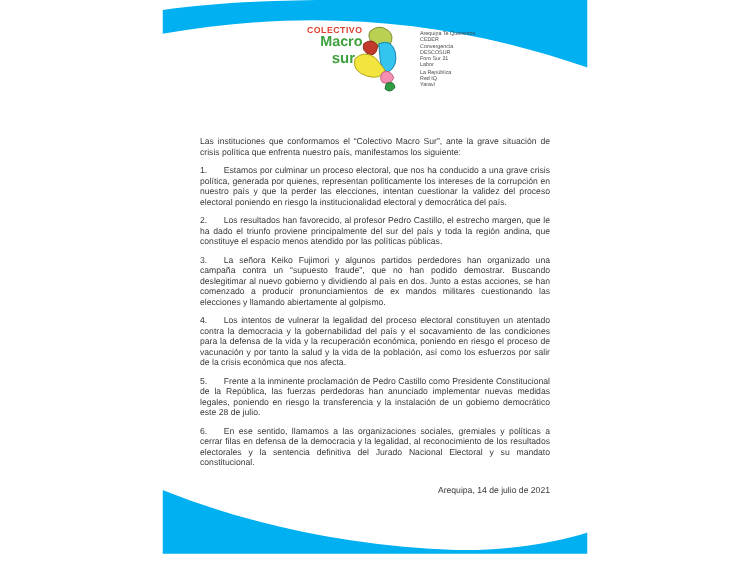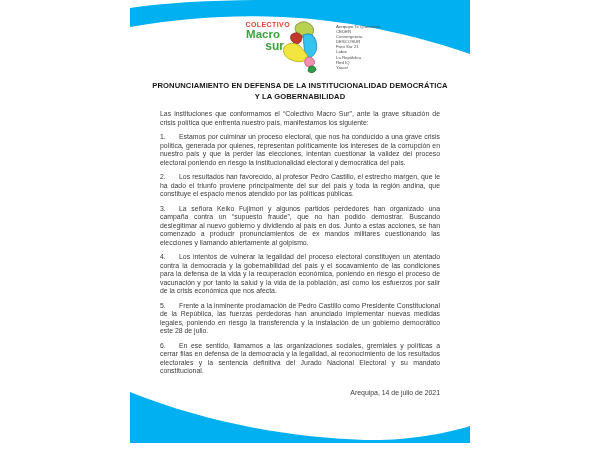--- a/index.html
+++ b/index.html
@@ -10,21 +10,21 @@
   .page{
     position:absolute;left:130px;top:0;width:340px;height:450px;background:#ffffff;
   }
   .swoosh{position:absolute;left:0;width:340px;height:58px;display:block;}
   .swoosh-top{top:0;}
   .swoosh-bottom{top:392px;}
 
   
   .logo-text{position:absolute;left:106px;top:21px;width:54px;text-align:right;line-height:1;}
   .logo-colectivo{font-size:7px;font-weight:bold;letter-spacing:.4px;color:#e04230;}
-  .logo-macro{font-size:11.5px;font-weight:bold;color:#3ea13e;margin-top:1px;text-align:center;}
+  .logo-macro{font-size:11.5px;font-weight:bold;color:#3ea13e;margin-top:1px;}
   .logo-sur{font-size:12px;font-weight:bold;color:#3ea13e;padding-right:6px;margin-top:-1px;}
   .logo-map{position:absolute;left:148px;top:19px;width:52px;height:56px;}
   .members{position:absolute;left:206px;top:24px;font-size:4.3px;line-height:5.1px;color:#4a4a4a;}
   .members div{white-space:nowrap;}
 
   
   .title{position:absolute;top:81px;left:10px;right:10px;text-align:center;
          font-size:7.6px;font-weight:bold;color:#161616;line-height:10.5px;letter-spacing:.1px;}
   .bodytext{position:absolute;top:110px;left:30px;right:30px;color:#3a3a3a;
             font-size:6.9px;line-height:8.5px;text-align:justify;}
@@ -61,24 +61,20 @@
     <div>CEDER</div>
     <div>Convergencia</div>
     <div>DESCOSUR</div>
     <div>Foro Sur 21</div>
     <div>Labor</div>
     <div>La República</div>
     <div>Red IQ</div>
     <div>Yaraví</div>
   </div>
 
-  <div class="title">
-    <div>PRONUNCIAMIENTO EN DEFENSA DE LA INSTITUCIONALIDAD DEMOCRÁTICA</div>
-    <div>Y LA GOBERNABILIDAD</div>
-  </div>
 
   <div class="bodytext">
     <p>Las instituciones que conformamos el “Colectivo Macro Sur”, ante la grave situación de crisis política que enfrenta nuestro país, manifestamos los siguiente:</p>
 
     <p><span class="pnum">1.</span><span>Estamos por culminar un proceso electoral, que nos ha conducido a una grave crisis política, generada por quienes, representan políticamente los intereses de la corrupción en nuestro país y que la perder las elecciones, intentan cuestionar la validez del proceso electoral poniendo en riesgo la institucionalidad electoral y democrática del país.</span></p>
 
     <p><span class="pnum">2.</span><span>Los resultados han favorecido, al profesor Pedro Castillo, el estrecho margen, que le ha dado el triunfo proviene principalmente del sur del país y toda la región andina, que constituye el espacio menos atendido por las políticas públicas.</span></p>
 
     <p><span class="pnum">3.</span><span>La señora Keiko Fujimori y algunos partidos perdedores han organizado una campaña contra un “supuesto fraude”, que no han podido demostrar. Buscando deslegitimar al nuevo gobierno y dividiendo al país en dos. Junto a estas acciones, se han comenzado a producir pronunciamientos de ex mandos militares cuestionando las elecciones y llamando abiertamente al golpismo.</span></p>
 

